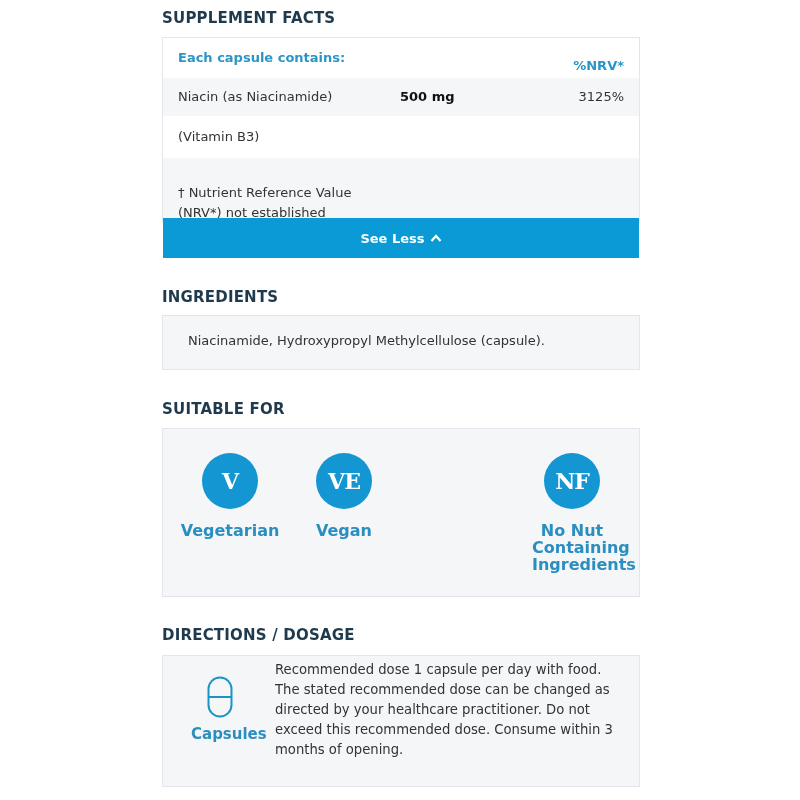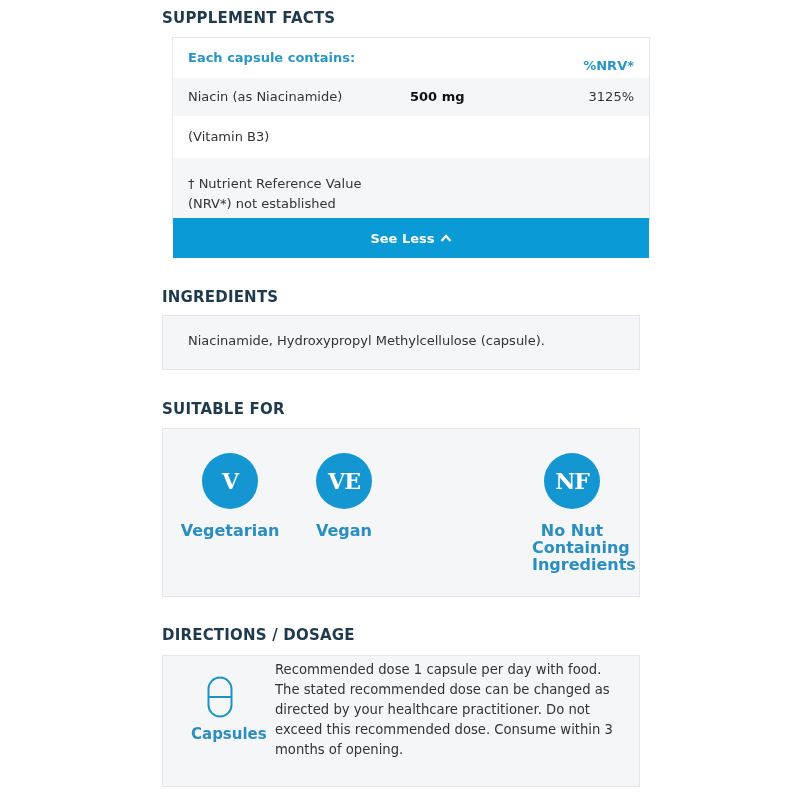--- a/index.html
+++ b/index.html
@@ -11,33 +11,33 @@
       font-family: "DejaVu Sans", sans-serif; font-weight: bold;
       font-size: 15px; color: #1f3a4d; letter-spacing: 0.2px;
     }
 
     .box {
       position: absolute; left: 162px; width: 478px;
       border: 1px solid #e3e6ea;
     }
 
     
-    .sf-box { top: 37px; height: 186px; background: #14532d; margin-left: 10px; }
+    .sf-box { top: 37px; height: 186px; background: #14532d; }
     .sf-row { position: absolute; left: 0; right: 0; font-size: 13px; }
     .sf-head { top: 0; height: 40px; background: #fff; }
     .sf-head .lbl { position: absolute; left: 15px; top: 12px; color: #2a96c8; font-weight: bold; font-size: 13px; }
     .sf-head .nrv { position: absolute; right: 15px; top: 20px; color: #2a96c8; font-weight: bold; font-size: 13px; }
     .sf-r1 { top: 40px; height: 38px; background: #f5f6f8; }
     .sf-r1 .name { position: absolute; left: 15px; top: 11px; color: #333; }
     .sf-r1 .amt { position: absolute; left: 237px; top: 11px; color: #111; font-weight: bold; }
     .sf-r1 .pct { position: absolute; right: 15px; top: 11px; color: #333; }
     .sf-r2 { top: 78px; height: 42px; background: #fff; }
     .sf-r2 .name { position: absolute; left: 15px; top: 13px; color: #333; }
     .sf-r3 { top: 120px; height: 60px; background: #f5f6f8; }
-    .sf-r3 .note { position: absolute; left: 15px; top: 16px; color: #333; line-height: 20px; width: 260px; }
+    .sf-r3 .note { position: absolute; left: 15px; top: 25px; color: #333; line-height: 20px; width: 260px; }
     .see-less {
       position: absolute; left: 0; right: 0; top: 180px; height: 40px;
       background: #0a9bd6; color: #fff; font-weight: bold; font-size: 13px;
       display: flex; align-items: center; justify-content: center; gap: 5px; cursor: pointer;
     }
     .see-less svg { width: 12px; height: 8px; }
 
     
     .ing-box { top: 315px; height: 55px; background: #f5f6f8; }
     .ing-text { position: absolute; left: 25px; top: 17px; font-size: 13px; color: #333; }

